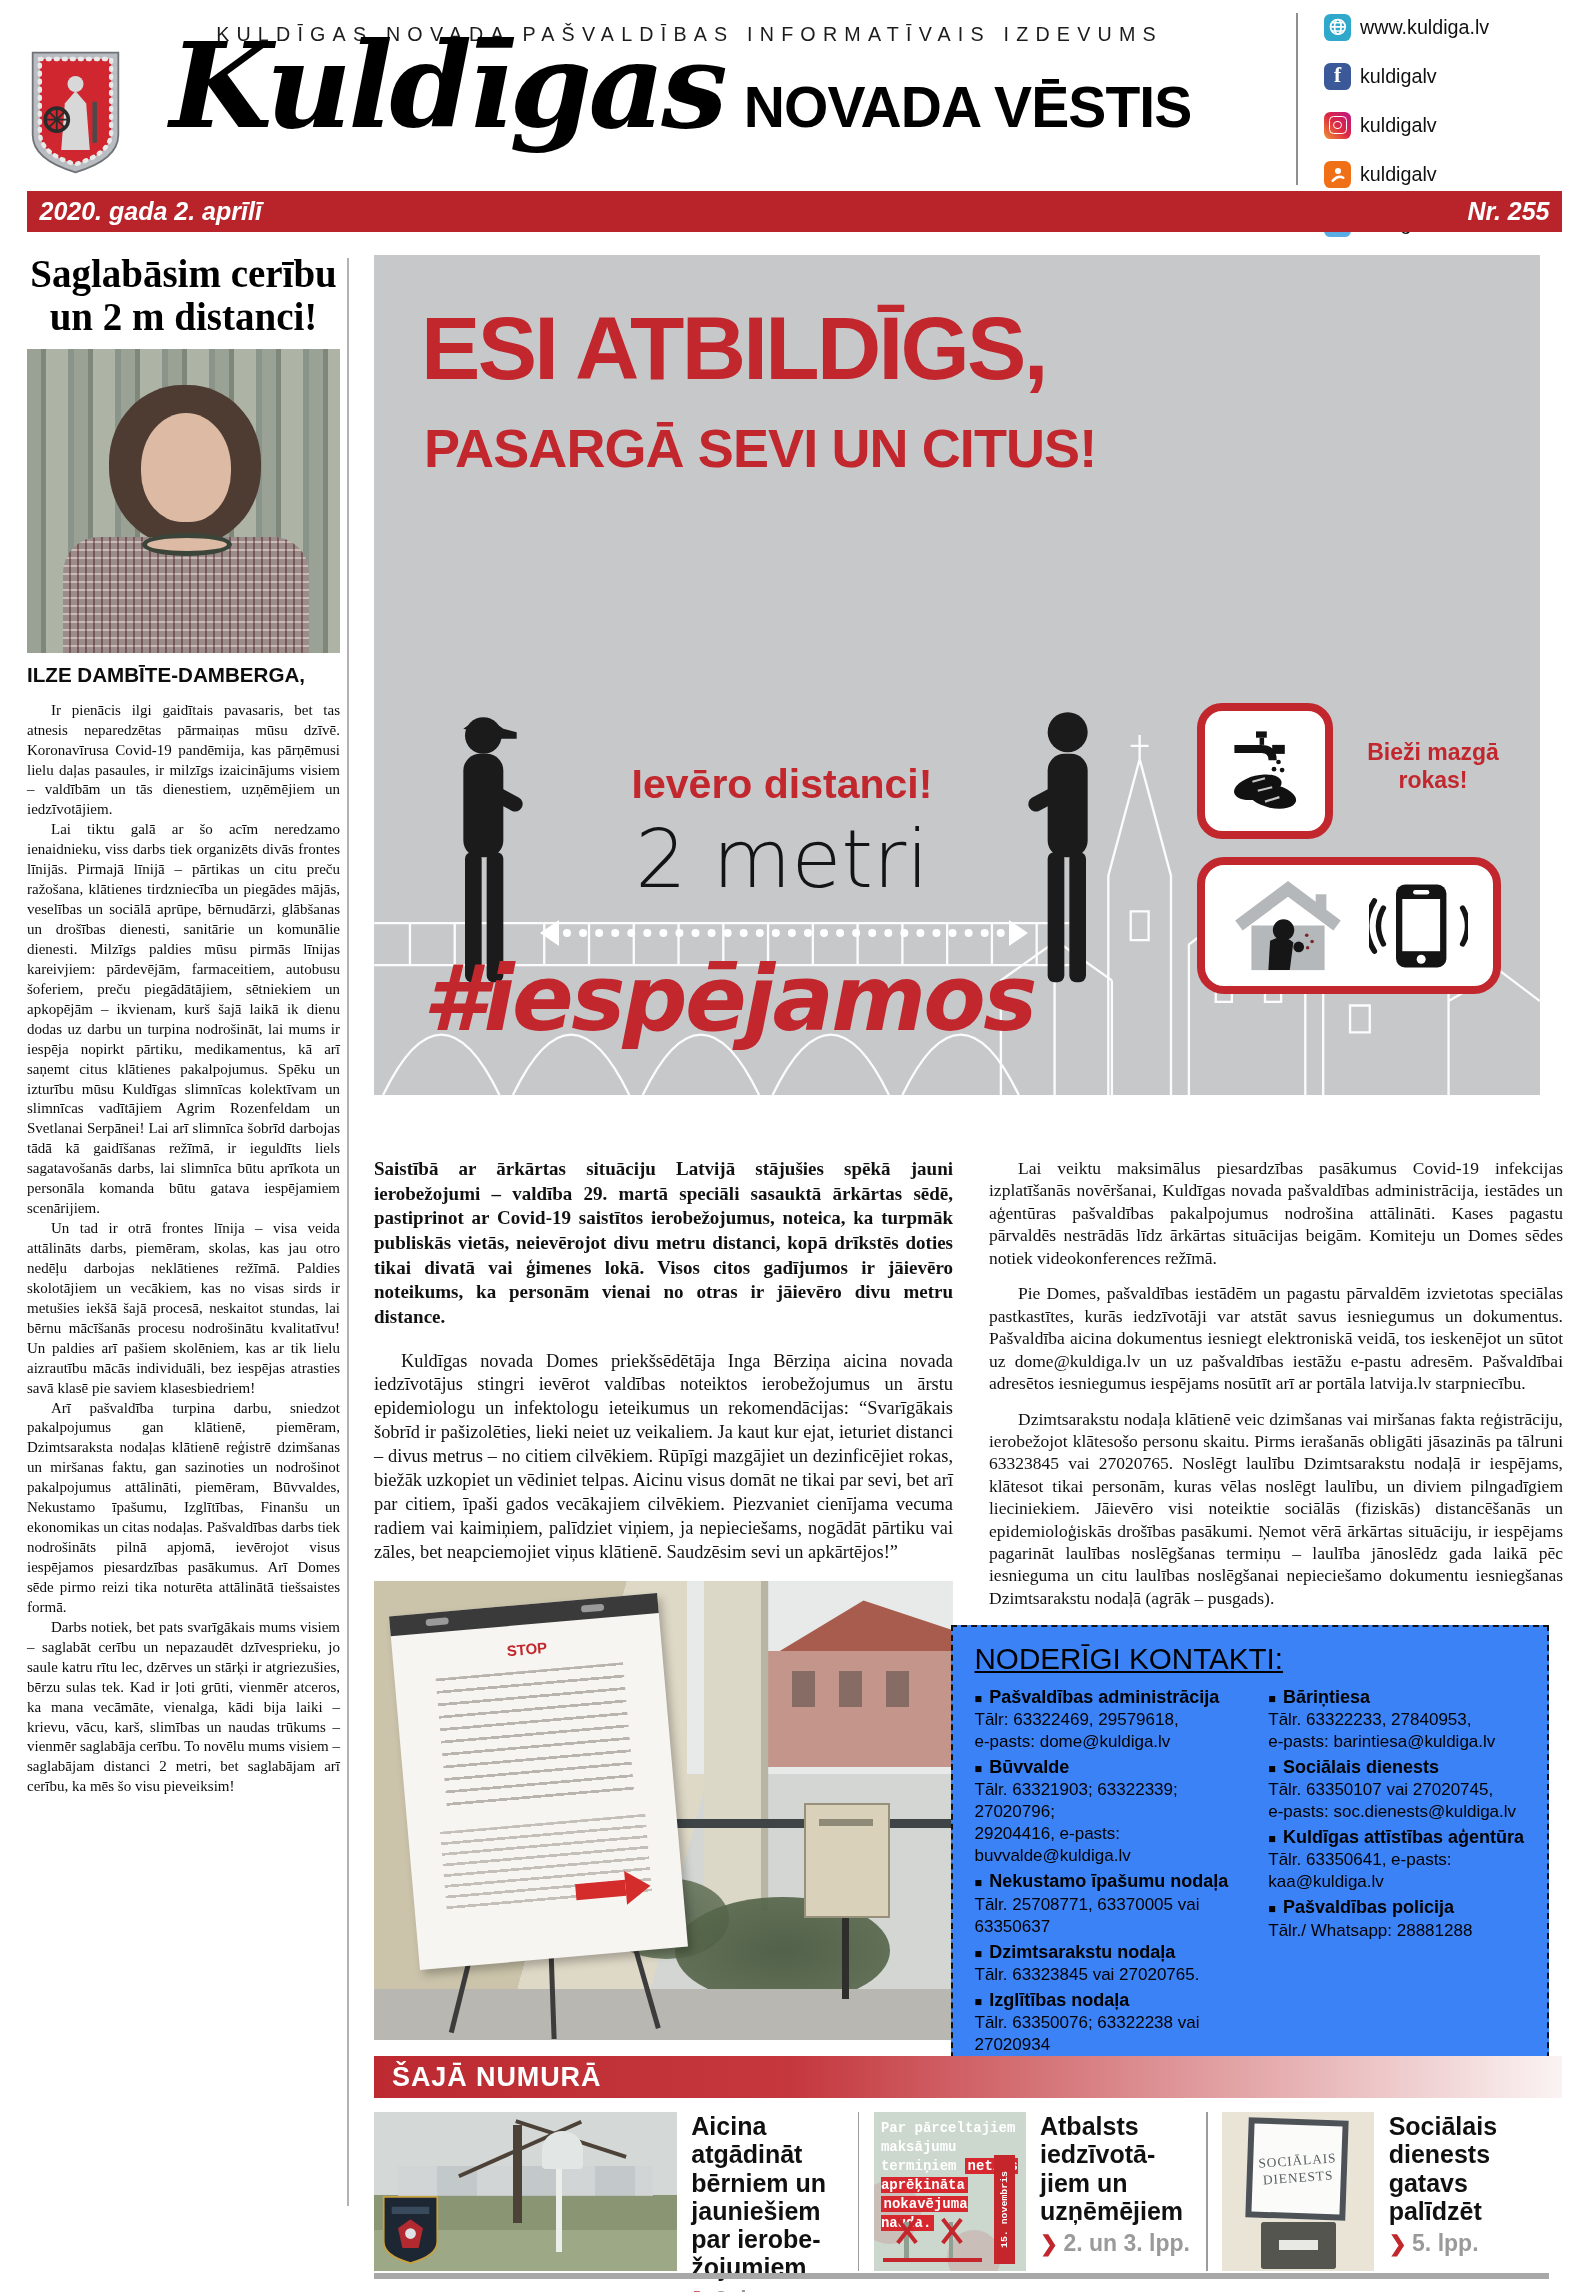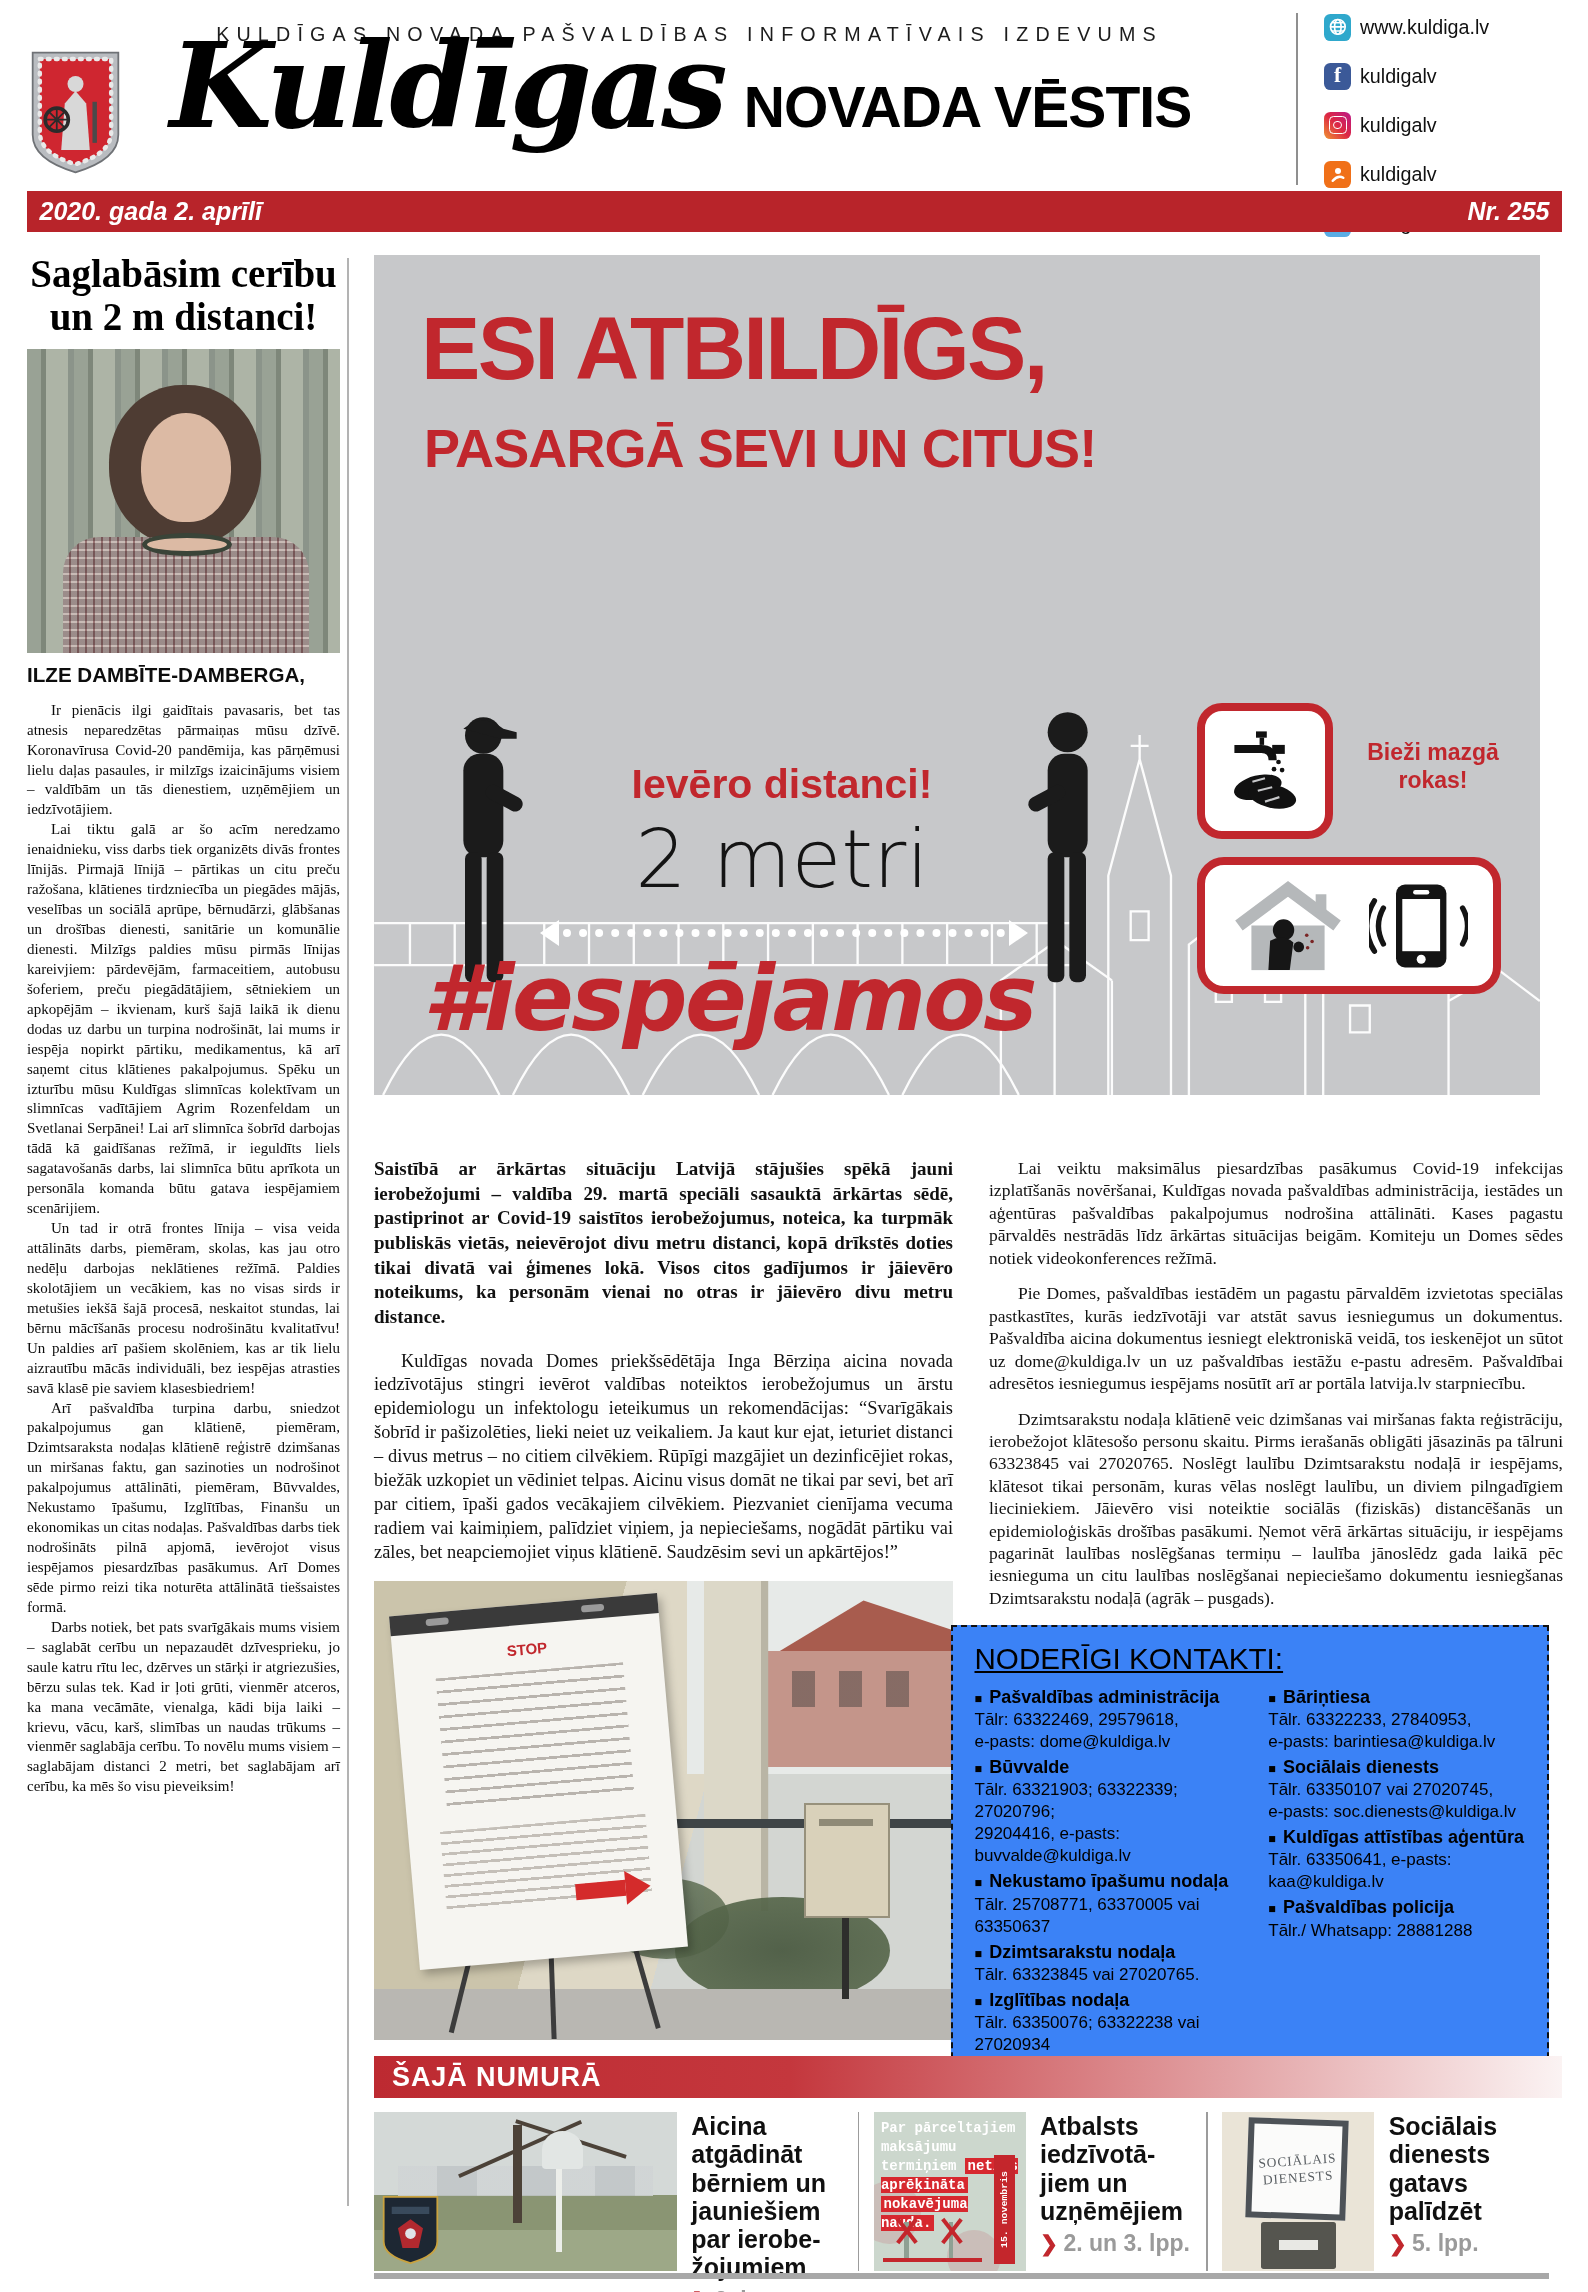--- a/index.html
+++ b/index.html
@@ -270,21 +270,21 @@
       <div class="pi-face"></div>
       <div class="pi-sweater"></div>
       <div class="pi-collar"></div>
     </div>
 
     <div class="caption">
       <div>ILZE DAMBĪTE-DAMBERGA,</div>
     </div>
 
     <div class="leftbody">
-      <p>Ir pienācis ilgi gaidītais pavasaris, bet tas atnesis neparedzētas pārmaiņas mūsu dzīvē. Koronavīrusa Covid-20 pandēmija, kas pārņēmusi lielu daļas pasaules, ir milzīgs izaicinājums visiem – valdībām un tās dienestiem, uzņēmējiem un iedzīvotājiem.</p>
+      <p>Ir pienācis ilgi gaidītais pavasaris, bet tas atnesis neparedzētas pārmaiņas mūsu dzīvē. Koronavīrusa Covid-19 pandēmija, kas pārņēmusi lielu daļas pasaules, ir milzīgs izaicinājums visiem – valdībām un tās dienestiem, uzņēmējiem un iedzīvotājiem.</p>
       <p>Lai tiktu galā ar šo acīm neredzamo ienaidnieku, viss darbs tiek organizēts divās frontes līnijās. Pirmajā līnijā – pārtikas un citu preču ražošana, klātienes tirdzniecība un piegādes mājās, veselības un sociālā aprūpe, bērnudārzi, glābšanas un drošības dienesti, sanitārie un komunālie dienesti. Milzīgs paldies mūsu pirmās līnijas kareivjiem: pārdevējām, farmaceitiem, autobusu šoferiem, preču piegādātājiem, sētniekiem un apkopējām – ikvienam, kurš šajā laikā ik dienu dodas uz darbu un turpina nodrošināt, lai mums ir iespēja nopirkt pārtiku, medikamentus, kā arī saņemt citus klātienes pakalpojumus. Spēku un izturību mūsu Kuldīgas slimnīcas kolektīvam un slimnīcas vadītājiem Agrim Rozenfeldam un Svetlanai Serpānei! Lai arī slimnīca šobrīd darbojas tādā kā gaidīšanas režīmā, ir ieguldīts liels sagatavošanās darbs, lai slimnīca būtu aprīkota un personāla komanda būtu gatava iespējamiem scenārijiem.</p>
       <p>Un tad ir otrā frontes līnija – visa veida attālināts darbs, piemēram, skolas, kas jau otro nedēļu darbojas neklātienes režīmā. Paldies skolotājiem un vecākiem, kas no visas sirds ir metušies iekšā šajā procesā, neskaitot stundas, lai bērnu mācīšanās procesu nodrošinātu kvalitatīvu! Un paldies arī pašiem skolēniem, kas ar tik lielu aizrautību mācās individuāli, bez iespējas atrasties savā klasē pie saviem klasesbiedriem!</p>
       <p>Arī pašvaldība turpina darbu, sniedzot pakalpojumus gan klātienē, piemēram, Dzimtsaraksta nodaļas klātienē reģistrē dzimšanas un miršanas faktu, gan sazinoties un nodrošinot pakalpojumus attālināti, piemēram, Būvvaldes, Nekustamo īpašumu, Izglītības, Finanšu un ekonomikas un citas nodaļas. Pašvaldības darbs tiek nodrošināts pilnā apjomā, ievērojot visus iespējamos piesardzības pasākumus. Arī Domes sēde pirmo reizi tika noturēta attālinātā tiešsaistes formā.</p>
       <p>Darbs notiek, bet pats svarīgākais mums visiem – saglabāt cerību un nepazaudēt dzīvesprieku, jo saule katru rītu lec, dzērves un stārķi ir atgriezušies, bērzu sulas tek. Kad ir ļoti grūti, vienmēr atceros, ka mana vecāmāte, vienalga, kādi bija laiki – krievu, vācu, karš, slimības un naudas trūkums – vienmēr saglabāja cerību. To novēlu mums visiem – saglabājam distanci 2 metri, bet saglabājam arī cerību, ka mēs šo visu pieveiksim!</p>
     </div>
   </div>
 
   <div class="banner">
     <svg class="skyline" viewBox="0 0 1302 430" fill="none" stroke="#ffffff" stroke-width="2.6">
       <path d="M0,285 H785 M0,238 H785"></path>

